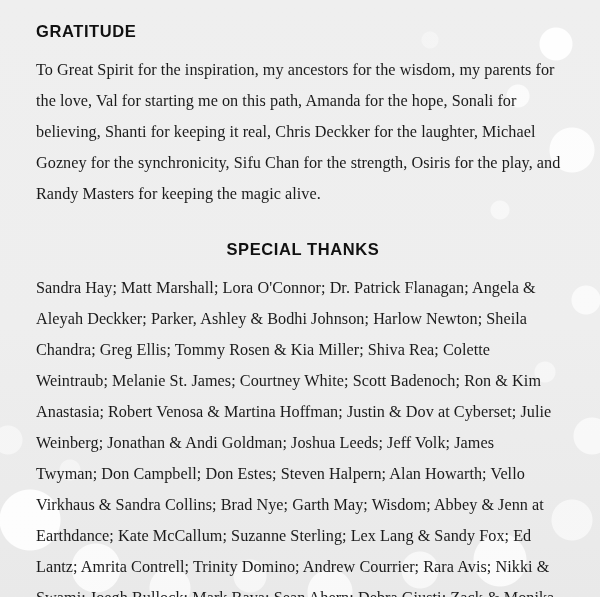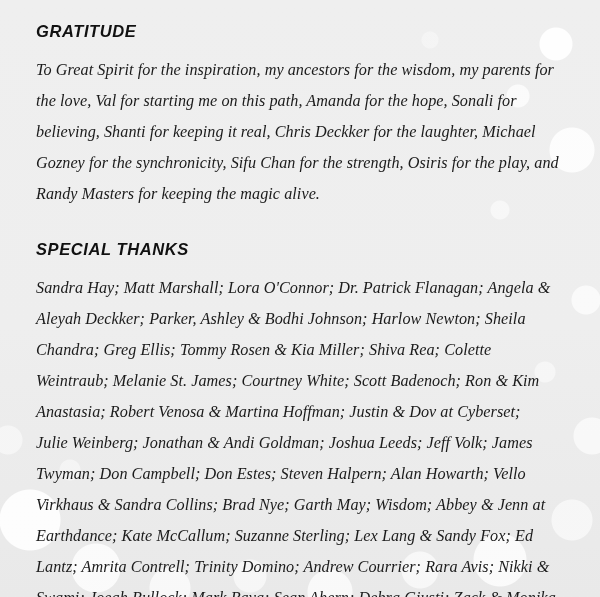--- a/index.html
+++ b/index.html
@@ -31,38 +31,38 @@
       radial-gradient(circle at 170px 588px, rgba(255,255,255,0.7) 0 20px, rgba(255,255,255,0) 21px),
       radial-gradient(circle at 250px 576px, rgba(255,255,255,0.6) 0 16px, rgba(255,255,255,0) 17px),
       radial-gradient(circle at 330px 592px, rgba(255,255,255,0.75) 0 22px, rgba(255,255,255,0) 23px),
       radial-gradient(circle at 420px 570px, rgba(255,255,255,0.65) 0 18px, rgba(255,255,255,0) 19px),
       radial-gradient(circle at 500px 560px, rgba(255,255,255,0.8) 0 26px, rgba(255,255,255,0) 27px),
       radial-gradient(circle at 572px 520px, rgba(255,255,255,0.6) 0 20px, rgba(255,255,255,0) 21px),
       radial-gradient(circle at 8px 440px, rgba(255,255,255,0.5) 0 14px, rgba(255,255,255,0) 15px),
       radial-gradient(circle at 70px 470px, rgba(255,255,255,0.45) 0 10px, rgba(255,255,255,0) 11px),
       radial-gradient(circle at 430px 40px, rgba(255,255,255,0.35) 0 8px, rgba(255,255,255,0) 9px),
       linear-gradient(180deg, #efefef 0%, #eeeeee 55%, #e9e9e9 100%);
-    font-style: italic;
   }
   .content {
     position: absolute;
     left: 36px;
     top: 22px;
     width: 534px;
   }
   h2.section-title {
     font-family: "Liberation Sans", sans-serif;
     font-size: 16.5px;
     font-weight: bold;
     letter-spacing: 0.6px;
     color: #111;
     margin: 0 0 14px 0;
   }
   h2.section-title.second {
     margin-top: 30px;
+    text-align: center;
   }
   p.body-text {
     margin: 0;
     font-size: 16.2px;
     line-height: 31px;
     color: #1b1b1b;
     text-align: left;
     letter-spacing: 0.05px;
   }
   .thanks-text {

